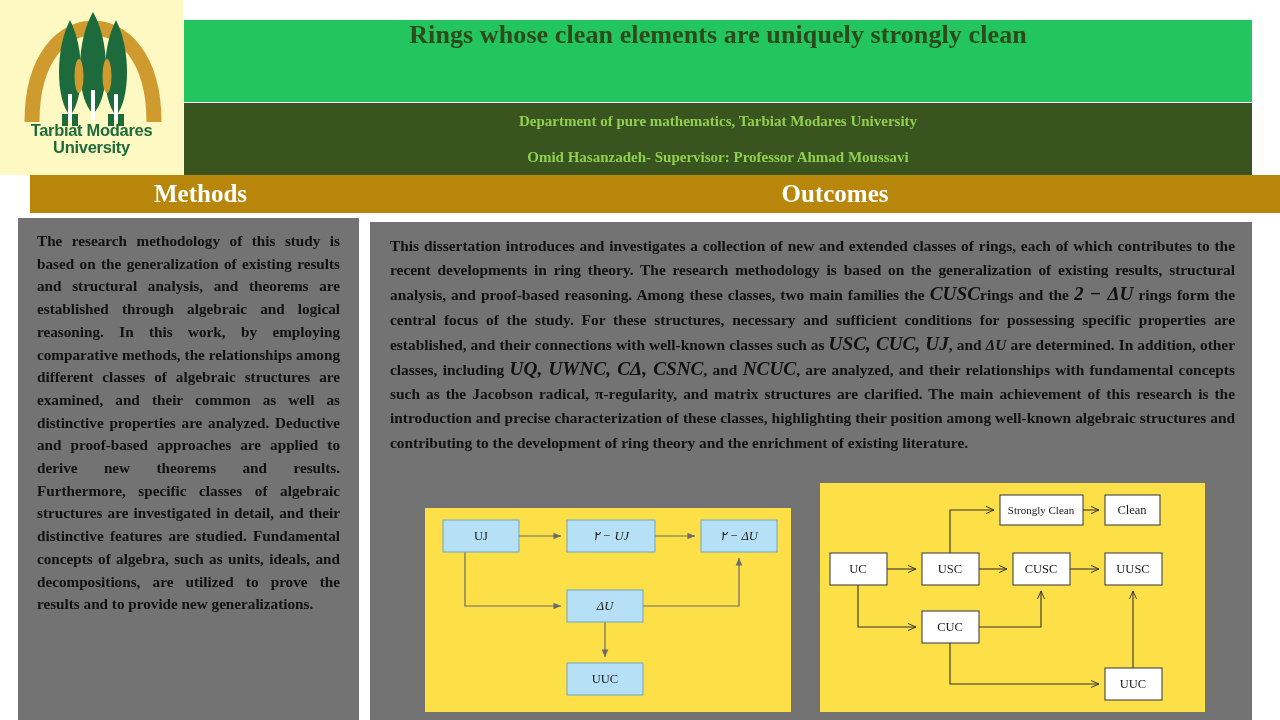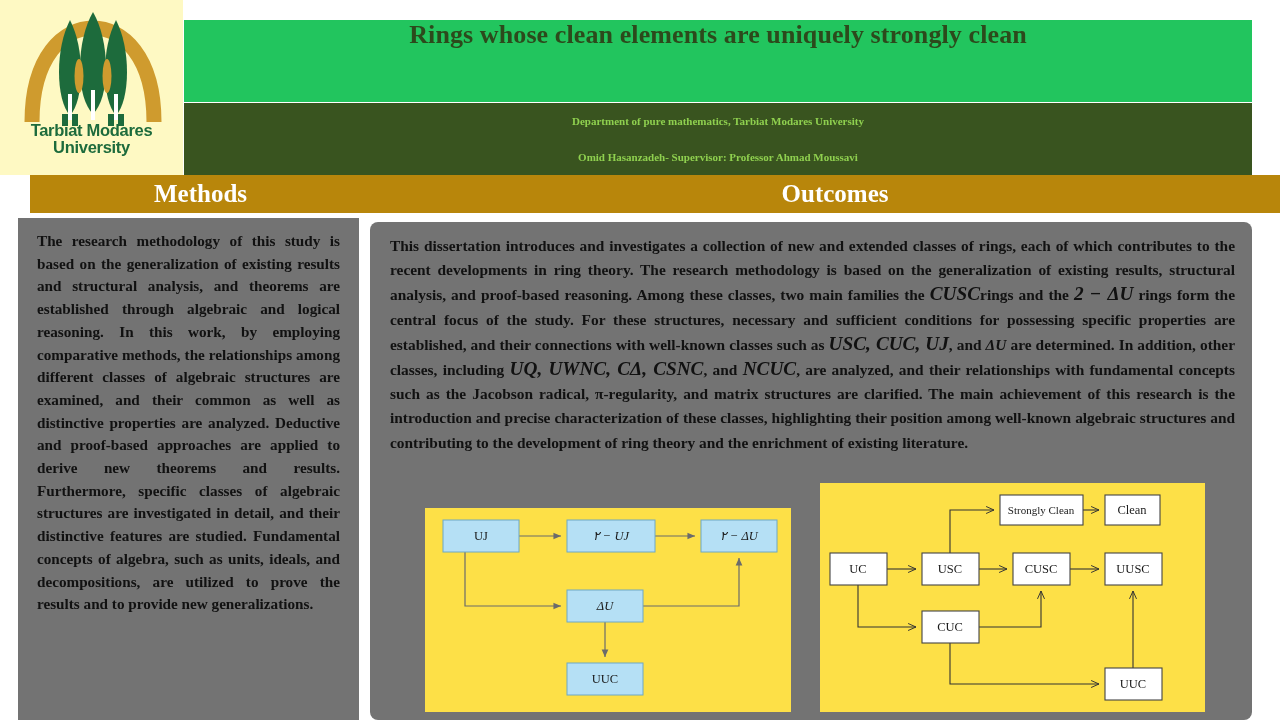--- a/index.html
+++ b/index.html
@@ -35,42 +35,42 @@
     color: #2c4a1c; font-weight: bold; font-size: 26px;
     letter-spacing: 0.1px; text-align:center;
   }
 
   .subtitle-bar {
     position: absolute; left: 184px; top: 103px; width: 1068px; height: 72px;
     background: #39541f;
     display: flex; flex-direction: column; align-items: center; justify-content: center;
   }
   .subtitle-bar .sline {
-    color: #8fd04f; font-weight: bold; font-size: 11px;
+    color: #8fd04f; font-weight: bold; font-size: 15px;
     line-height: 17px; text-align:right;
   }
   .subtitle-bar .sline.first { margin-bottom: 19px; }
 
   
   .sec-head {
     position: absolute; height: 38px; background: #b8860b;
     display:flex; align-items:center; justify-content:center;
   }
   .sec-head .lbl {
     color:#ffffff; font-weight: bold; font-size: 25px;
   }
   #methods-head { left: 30px; top: 175px; width: 341px; }
   #outcomes-head { left: 370px; top: 175px; width: 930px; }
 
   
   .panel {
     position: absolute; background: #737373;
   }
   #methods-panel { left: 18px; top: 218px; width: 341px; height: 502px; }
-  #outcomes-panel { left: 370px; top: 222px; width: 882px; height: 498px; border-radius: 8px; }
+  #outcomes-panel { left: 370px; top: 222px; width: 882px; height: 498px; }
 
   .body-text {
     color:#111; font-weight: bold; text-align: justify;
     text-align-last: left;
   }
   #methods-text {
     position:absolute; left: 19px; top: 12px; width: 303px;
     font-size: 15.2px; line-height: 22.7px;
   }
   #outcomes-text {

